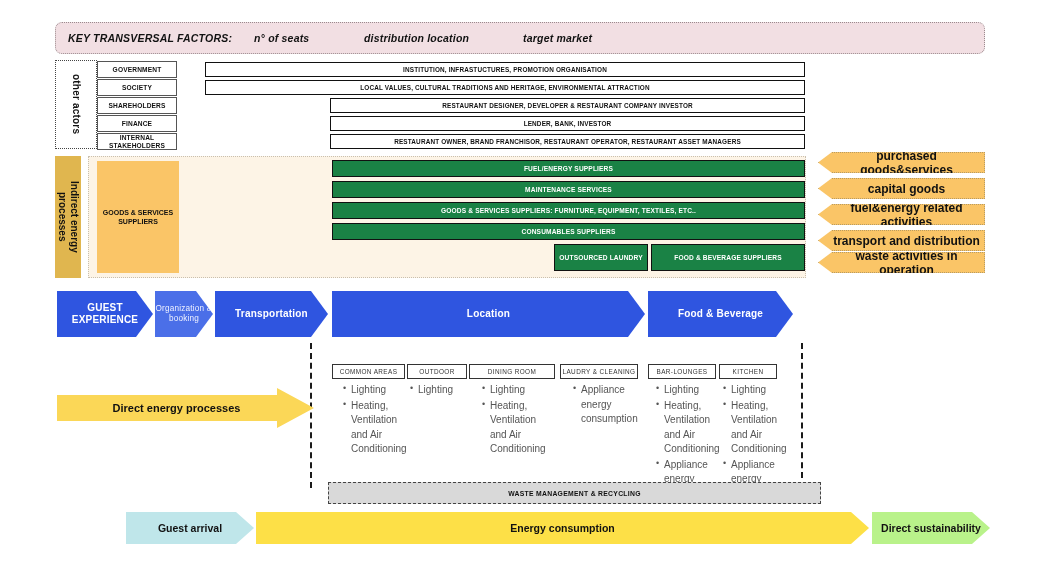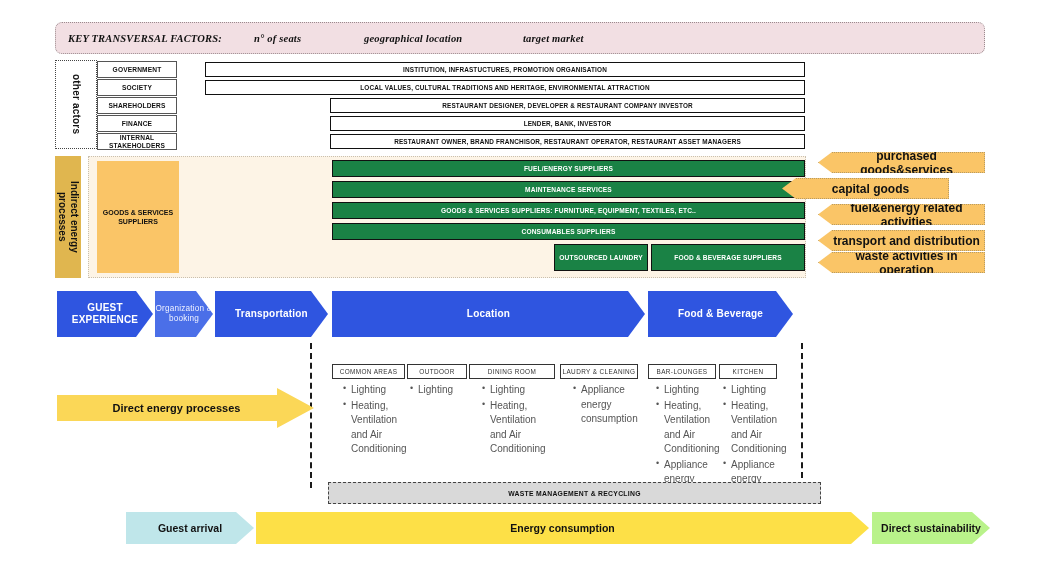--- a/index.html
+++ b/index.html
@@ -3,21 +3,21 @@
 <meta charset="utf-8">
 <style>
   html,body{margin:0;padding:0;background:#ffffff;}
   body{width:1040px;height:564px;position:relative;overflow:hidden;
        font-family:"Liberation Sans","DejaVu Sans",sans-serif;color:#111;}
   .abs{position:absolute;box-sizing:border-box;}
   .ctr{display:flex;align-items:center;justify-content:center;text-align:center;}
 
   
   #ktf{left:55px;top:22px;width:930px;height:32px;background:#f2dfe3;
-       border:1px dotted #9a8a8d;border-radius:7px;font-family:Liberation Serif, serif;}
+       border:1px dotted #9a8a8d;border-radius:7px;}
   #ktf .lbl{position:absolute;font-style:italic;font-weight:bold;font-size:10.5px;
             top:50%;transform:translateY(-50%);white-space:nowrap;letter-spacing:.2px;}
 
   
   #oa-box{left:55px;top:60px;width:42px;height:89px;border:1px dotted #444;}
   #oa-txt{writing-mode:vertical-rl;font-weight:bold;font-size:10px;line-height:1.15;
           text-align:center;letter-spacing:.2px;}
   .actor{left:97px;width:80px;height:17px;border:1px solid #555;background:#fff;
          font-size:6.6px;font-weight:bold;letter-spacing:.15px;line-height:1.15;}
   .rowbar{height:15px;border:1px solid #111;background:#fff;font-size:6.4px;
@@ -66,21 +66,21 @@
   
   .rib{height:32px;font-size:10.5px;font-weight:bold;color:#111;
        clip-path:polygon(0 0,calc(100% - 18px) 0,100% 50%,calc(100% - 18px) 100%,0 100%);margin-left:44px;}
 </style>
 </head>
 <body>
 
 <div class="abs" id="ktf">
   <span class="lbl" style="left:12px">KEY TRANSVERSAL FACTORS:</span>
   <span class="lbl" style="left:198px">n° of seats</span>
-  <span class="lbl" style="left:308px">geographical location</span>
+  <span class="lbl" style="left:308px">distribution location</span>
   <span class="lbl" style="left:467px">target market</span>
 </div>
 
 <div class="abs ctr" id="oa-box">
   <span id="oa-txt">other actors</span>
 </div>
 
 <div class="abs ctr actor" style="top:61px">GOVERNMENT</div>
 <div class="abs ctr actor" style="top:79px">SOCIETY</div>
 <div class="abs ctr actor" style="top:97px">SHAREHOLDERS</div>
@@ -100,21 +100,21 @@
 <div class="abs ctr" id="gss">GOODS &amp; SERVICES SUPPLIERS</div>
 
 <div class="abs ctr gbar" style="left:332px;top:160px;width:473px">FUEL/ENERGY SUPPLIERS</div>
 <div class="abs ctr gbar" style="left:332px;top:181px;width:473px">MAINTENANCE SERVICES</div>
 <div class="abs ctr gbar" style="left:332px;top:202px;width:473px">GOODS &amp; SERVICES SUPPLIERS: FURNITURE, EQUIPMENT, TEXTILES, ETC..</div>
 <div class="abs ctr gbar" style="left:332px;top:223px;width:473px">CONSUMABLES SUPPLIERS</div>
 <div class="abs ctr gbar" style="left:554px;top:244px;width:94px;height:27px">OUTSOURCED LAUNDRY</div>
 <div class="abs ctr gbar" style="left:651px;top:244px;width:154px;height:27px">FOOD &amp; BEVERAGE SUPPLIERS</div>
 
 <div class="abs ctr oarrow" style="left:818px;top:152px;width:167px">purchased goods&amp;services</div>
-<div class="abs ctr oarrow" style="left:782px;top:178px;width:167px">capital goods</div>
+<div class="abs ctr oarrow" style="left:818px;top:178px;width:167px">capital goods</div>
 <div class="abs ctr oarrow" style="left:818px;top:204px;width:167px">fuel&amp;energy related activities</div>
 <div class="abs ctr oarrow" style="left:818px;top:230px;width:167px">transport and distribution</div>
 <div class="abs ctr oarrow" style="left:818px;top:252px;width:167px">waste activities in operation</div>
 
 <div class="abs ctr chev" style="left:57px;top:291px;width:96px">GUEST EXPERIENCE</div>
 <div class="abs ctr chev light" style="left:155px;top:291px;width:58px">Organization &amp; booking</div>
 <div class="abs ctr chev" style="left:215px;top:291px;width:113px">Transportation</div>
 <div class="abs ctr chev" style="left:332px;top:291px;width:313px">Location</div>
 <div class="abs ctr chev" style="left:648px;top:291px;width:145px">Food &amp; Beverage</div>
 

